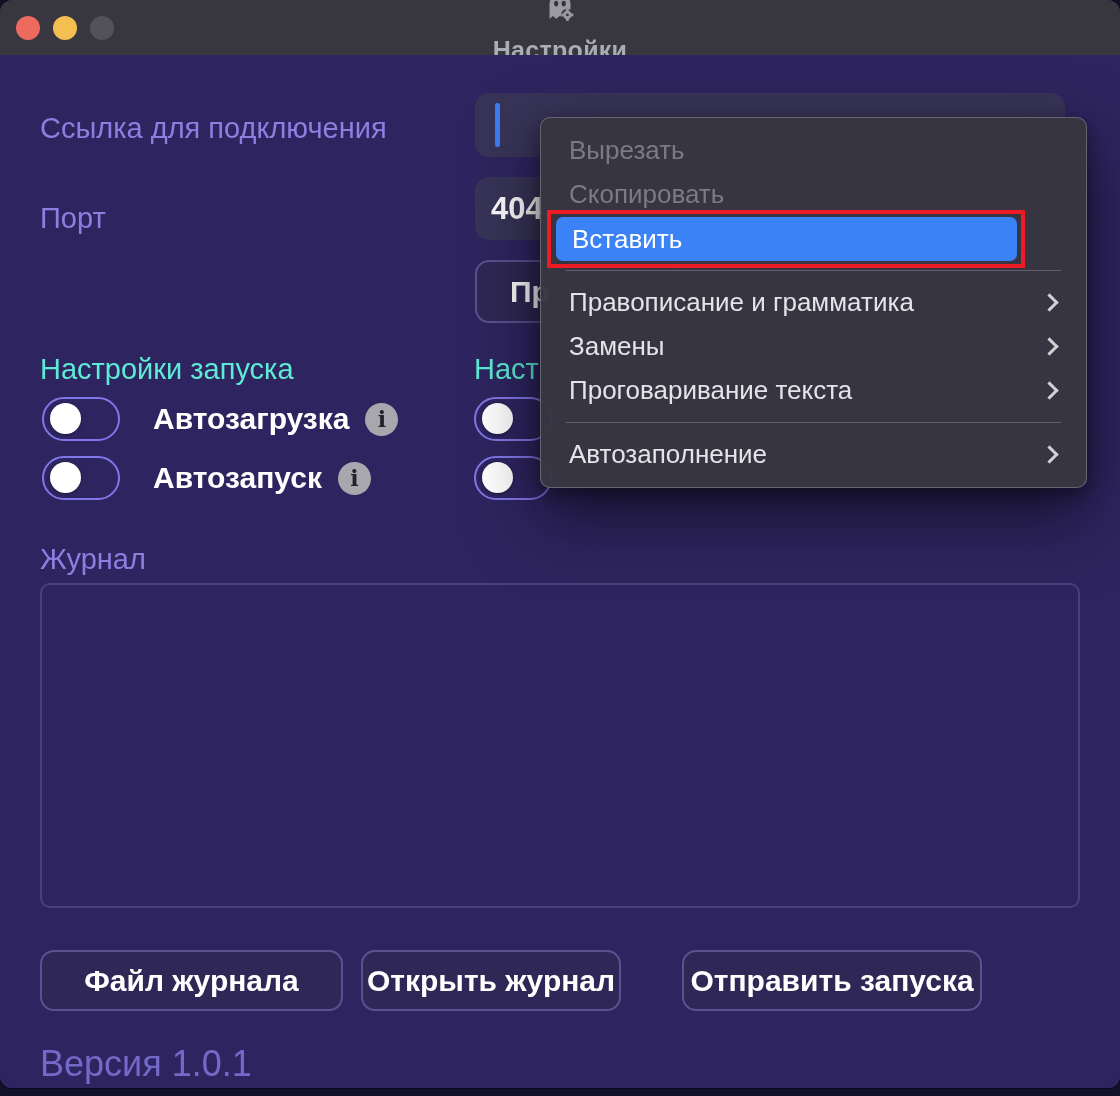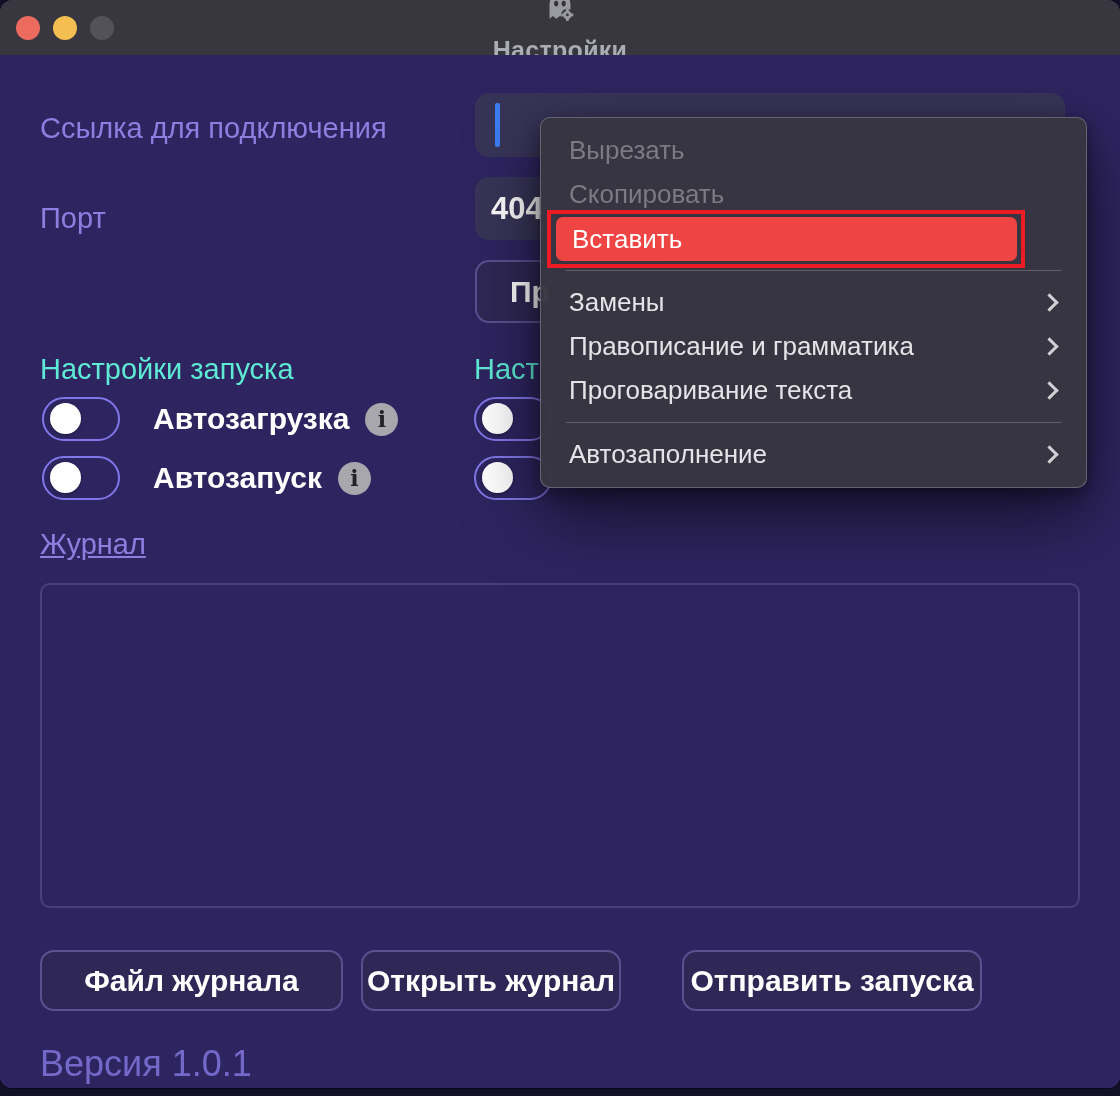--- a/index.html
+++ b/index.html
@@ -81,21 +81,21 @@
     z-index:10; padding-top:10px;
   }
   .menu-item {
     position:relative; height:44px; display:flex; align-items:center;
     padding:0 30px 0 28px; font-size:26px; color:#e4e4e8;
     justify-content:space-between;
   }
   .menu-item.disabled { color:#7b7b83; }
   .menu-highlight {
     position:absolute; left:15px; top:99px; width:461px; height:44px;
-    background:#ef4444; border-radius:7px; display:flex; align-items:center;
+    background:#3b82f6; border-radius:7px; display:flex; align-items:center;
     padding-left:16px; font-size:26px; color:#fff; z-index:12;
   }
   .menu-divider { height:1px; background:rgba(255,255,255,.22); margin:10px 25px 9px 25px; }
   .chevron {
     width:13px; height:13px; border-top:3.5px solid #d0d0d5; border-right:3.5px solid #d0d0d5;
     transform:rotate(45deg); flex:0 0 auto;
   }
   .annotation-rect {
     position:absolute; left:6px; top:92px; width:478px; height:58px;
     border:4px solid #ed1b23; z-index:13; pointer-events:none;
@@ -172,46 +172,46 @@
       <div class="toggle">
           <div class="toggle-knob"></div>
         </div>
     </div>
     <div class="toggle-row" style="left:474px; top:401px;">
       <div class="toggle">
           <div class="toggle-knob"></div>
         </div>
     </div>
 
-    <div class="field-label" style="top:473px;text-decoration:underline;">Журнал</div>
+    <div class="field-label" style="top:488px;">Журнал</div>
     <div class="log-box"></div>
 
     <button class="btn bottom-btn" style="left:40px; width:303px;">Файл журнала</button>
     <button class="btn bottom-btn" style="left:361px; width:260px;">Открыть журнал</button>
     <button class="btn bottom-btn" style="left:682px; width:300px;">Отправить запуска</button>
 
     <div class="version">Версия 1.0.1</div>
 
     <div class="menu">
       <div class="menu-item disabled">
         <span>Вырезать</span>
       </div>
       <div class="menu-item disabled">
         <span>Скопировать</span>
       </div>
       <div class="menu-item" style="color:transparent;"></div>
 
       <div class="menu-divider"></div>
 
       <div class="menu-item">
+        <span>Правописание и грамматика</span>
+        <span class="chevron"></span>
+      </div>
+      <div class="menu-item">
         <span>Замены</span>
-        <span class="chevron"></span>
-      </div>
-      <div class="menu-item">
-        <span>Правописание и грамматика</span>
         <span class="chevron"></span>
       </div>
       <div class="menu-item">
         <span>Проговаривание текста</span>
         <span class="chevron"></span>
       </div>
 
       <div class="menu-divider"></div>
 
       <div class="menu-item">

